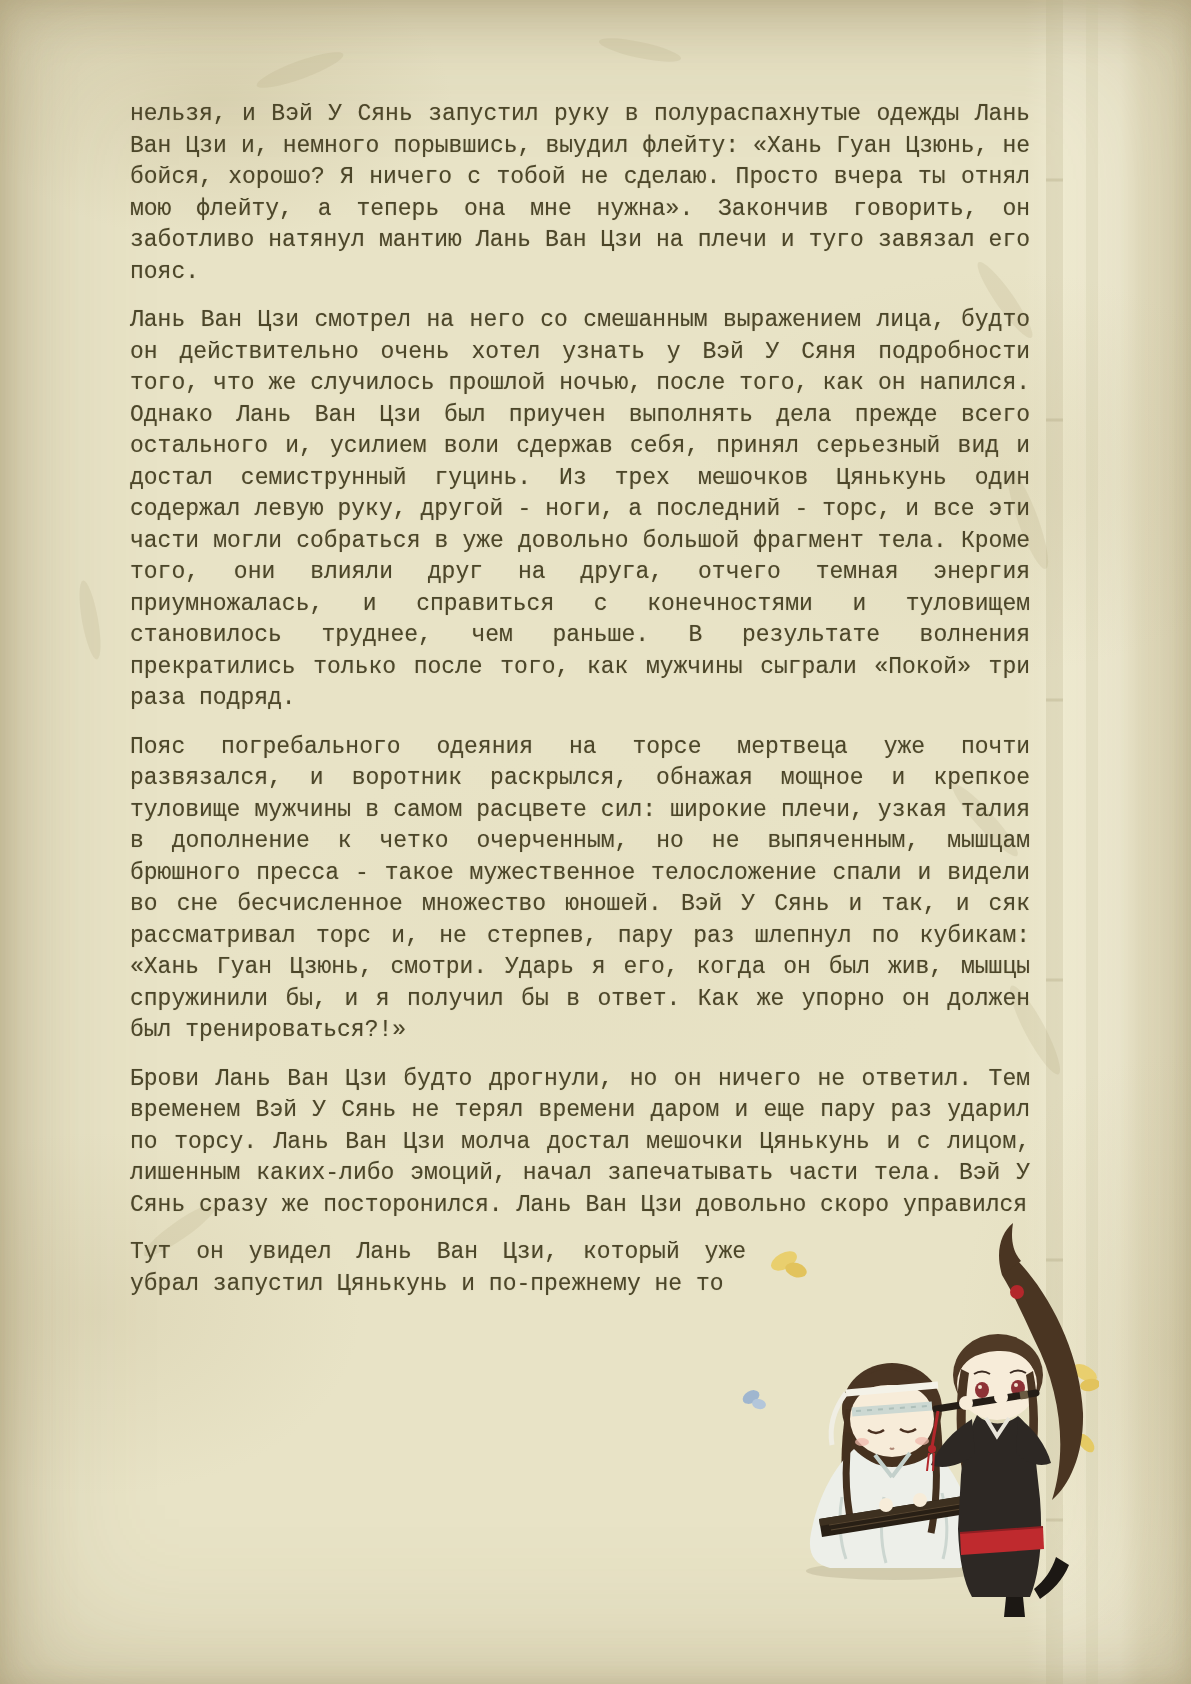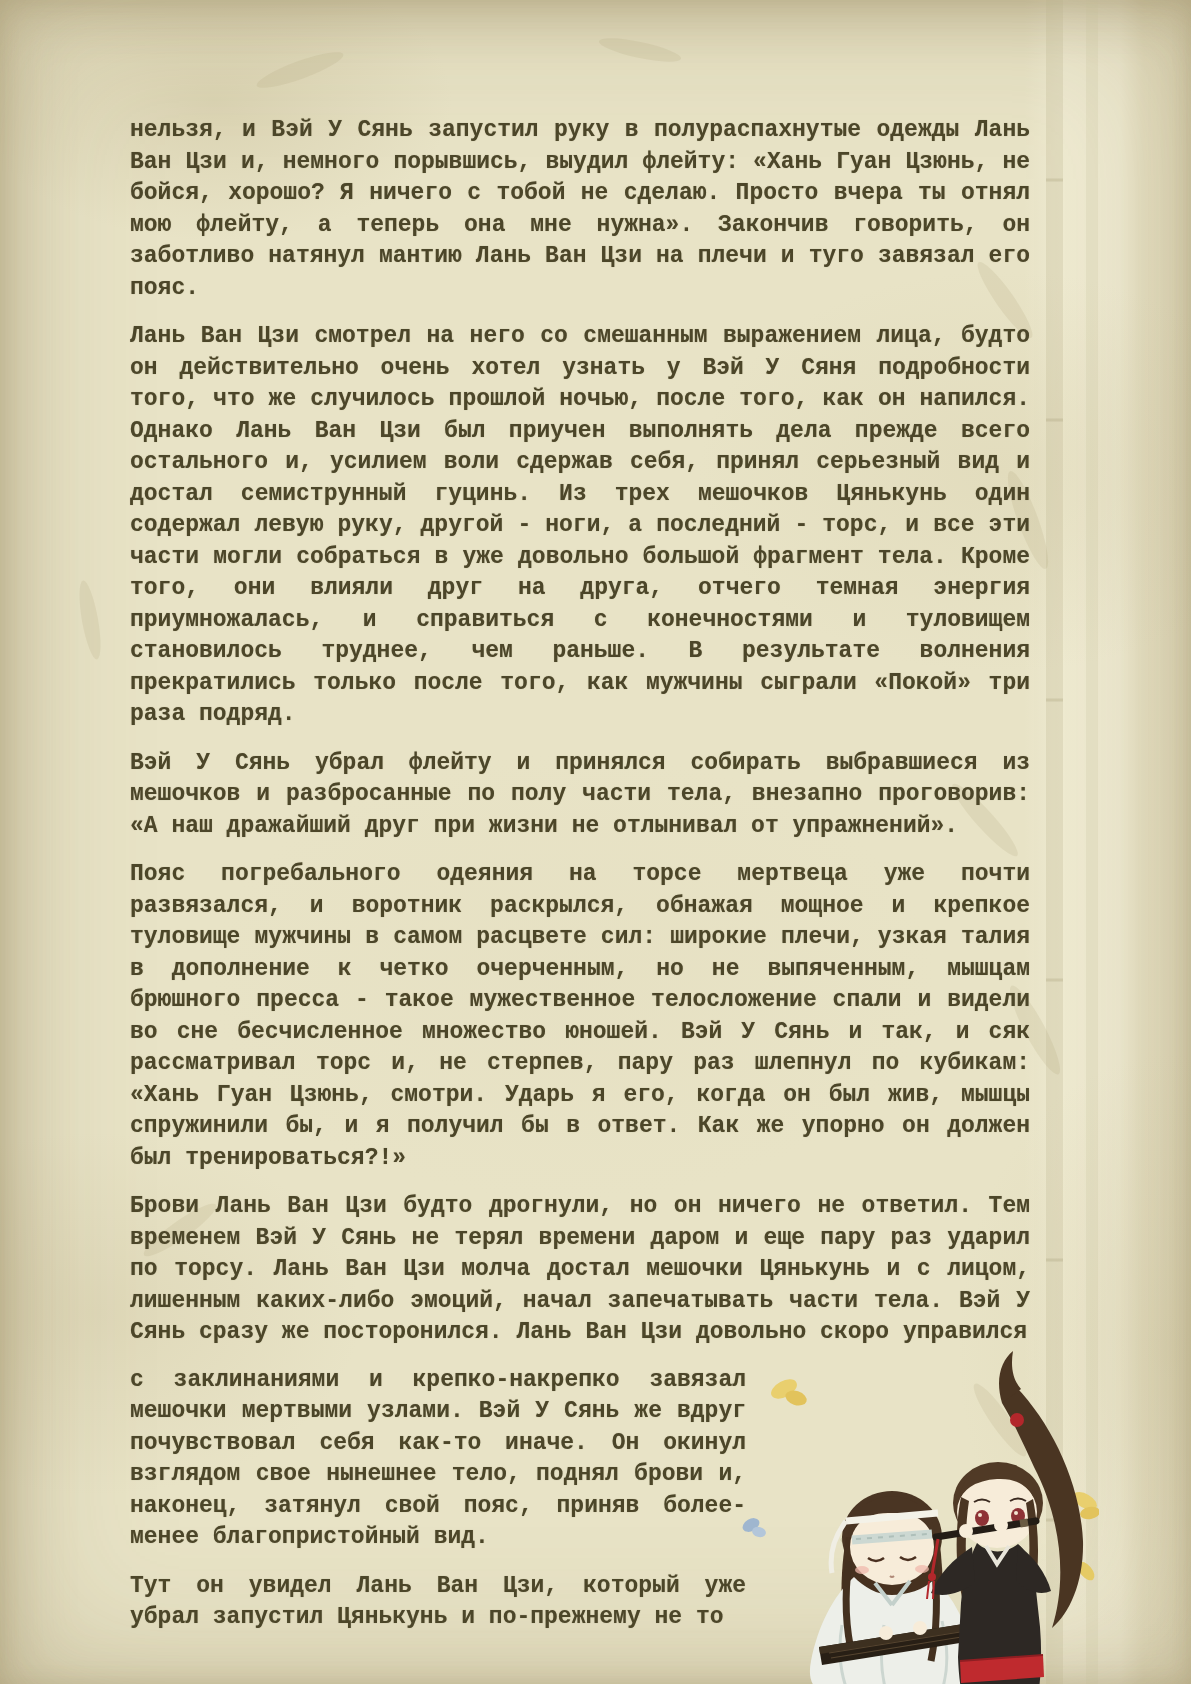--- a/index.html
+++ b/index.html
@@ -21,26 +21,25 @@
       radial-gradient(ellipse 300px 420px at 98% 80%, rgba(210,201,164,.30), transparent 70%),
       linear-gradient(90deg, transparent 0 86%, rgba(244,240,218,.55) 89% 94%, rgba(227,220,190,.45) 96% 100%);
     box-shadow:
       inset 0 0 150px rgba(118,100,58,.28),
       inset 0 0 20px rgba(150,132,88,.18),
       inset 0 20px 45px rgba(146,126,82,.20),
       inset 24px 0 60px rgba(140,122,78,.14);
   }
   .bamboo-bg{position:absolute;inset:0;pointer-events:none;}
   .text-area{
-    position:absolute;left:130px;top:115px;width:900px;
+    position:absolute;left:130px;top:99px;width:900px;
     color:#4c4629;
     font-size:23px;line-height:31.5px;
     text-align:justify;
     text-shadow:0 0 1px rgba(72,62,36,.35);
-    font-weight:bold;
   }
   .para{margin:0 0 17px;}
   .mb0{margin-bottom:16px;}
   .narrow{max-width:616px;}
   .narrow-zone{position:relative;}
   .illustration{
     position:absolute;left:604px;top:-40px;margin:0;
     width:365px;height:420px;
   }
 </style>
@@ -72,27 +71,25 @@
       <ellipse cx="300" cy="70" rx="46" ry="9" transform="rotate(-20 300 70)"></ellipse>
       <ellipse cx="640" cy="50" rx="42" ry="8" transform="rotate(12 640 50)"></ellipse>
       <ellipse cx="180" cy="1230" rx="44" ry="9" transform="rotate(-35 180 1230)"></ellipse>
       <ellipse cx="90" cy="620" rx="40" ry="8" transform="rotate(80 90 620)"></ellipse>
     </g>
   </svg>
 
   <main class="text-area">
     <p class="para">нельзя, и Вэй У Сянь запустил руку в полураспахнутые одежды Лань Ван Цзи и, немного порывшись, выудил флейту: «Хань Гуан Цзюнь, не бойся, хорошо? Я ничего с тобой не сделаю. Просто вчера ты отнял мою флейту, а теперь она мне нужна». Закончив говорить, он заботливо натянул мантию Лань Ван Цзи на плечи и туго завязал его пояс.</p>
     <p class="para">Лань Ван Цзи смотрел на него со смешанным выражением лица, будто он действительно очень хотел узнать у Вэй У Сяня подробности того, что же случилось прошлой ночью, после того, как он напился. Однако Лань Ван Цзи был приучен выполнять дела прежде всего остального и, усилием воли сдержав себя, принял серьезный вид и достал семиструнный гуцинь. Из трех мешочков Цянькунь один содержал левую руку, другой - ноги, а последний - торс, и все эти части могли собраться в уже довольно большой фрагмент тела. Кроме того, они влияли друг на друга, отчего темная энергия приумножалась, и справиться с конечностями и туловищем становилось труднее, чем раньше. В результате волнения прекратились только после того, как мужчины сыграли «Покой» три раза подряд.</p>
-    <p class="para">Вэй У Сянь убрал флейту и принялся собирать выбравшиеся из мешочков и разбросанные по полу части тела, внезапно проговорив: «А наш дражайший друг при жизни не отлынивал от упражнений».</p>
     <p class="para">Пояс погребального одеяния на торсе мертвеца уже почти развязался, и воротник раскрылся, обнажая мощное и крепкое туловище мужчины в самом расцвете сил: широкие плечи, узкая талия в дополнение к четко очерченным, но не выпяченным, мышцам брюшного пресса - такое мужественное телосложение спали и видели во сне бесчисленное множество юношей. Вэй У Сянь и так, и сяк рассматривал торс и, не стерпев, пару раз шлепнул по кубикам: «Хань Гуан Цзюнь, смотри. Ударь я его, когда он был жив, мышцы спружинили бы, и я получил бы в ответ. Как же упорно он должен был тренироваться?!»</p>
 
     <p class="para mb0">Брови Лань Ван Цзи будто дрогнули, но он ничего не ответил. Тем временем Вэй У Сянь не терял времени даром и еще пару раз ударил по торсу. Лань Ван Цзи молча достал мешочки Цянькунь и с лицом, лишенным каких-либо эмоций, начал запечатывать части тела. Вэй У Сянь сразу же посторонился. Лань Ван Цзи довольно скоро управился</p>
 
     <div class="narrow-zone">
-      <p class="para narrow">с заклинаниями и крепко-накрепко завязал мешочки мертвыми узлами. Вэй У Сянь же вдруг почувствовал себя как-то иначе. Он окинул взглядом свое нынешнее тело, поднял брови и, наконец, затянул свой пояс, приняв более-менее благопристойный вид.</p>
 
       <figure class="illustration">
         <svg width="365" height="420" viewBox="0 0 365 420">
 
           <g>
             <ellipse cx="50" cy="64" rx="14" ry="8" fill="#e9cf6e" transform="rotate(-28 50 64)"></ellipse>
             <ellipse cx="62" cy="73" rx="11" ry="7" fill="#e2c35c" transform="rotate(18 62 73)"></ellipse>
           </g>
           <g>
             <ellipse cx="351" cy="176" rx="13" ry="7" fill="#e9cf6e" transform="rotate(30 351 176)"></ellipse>

